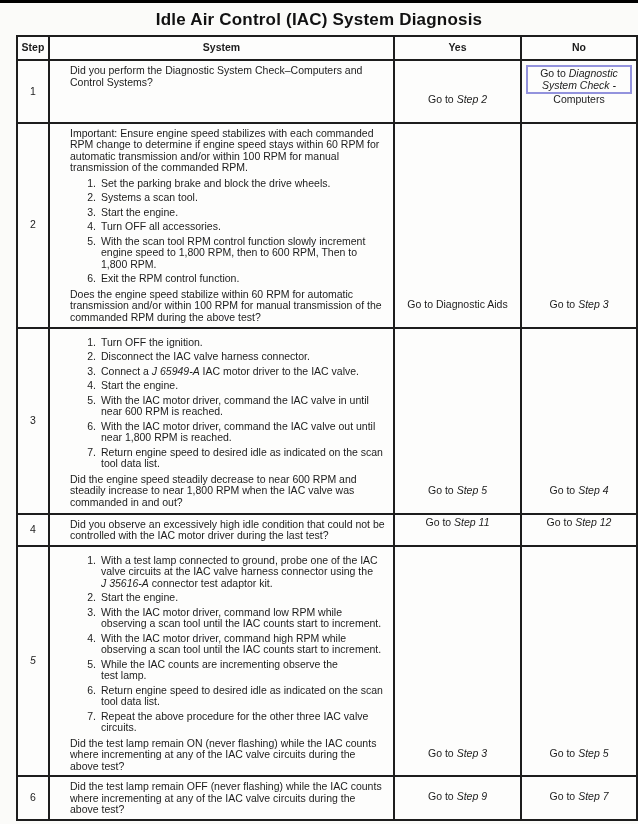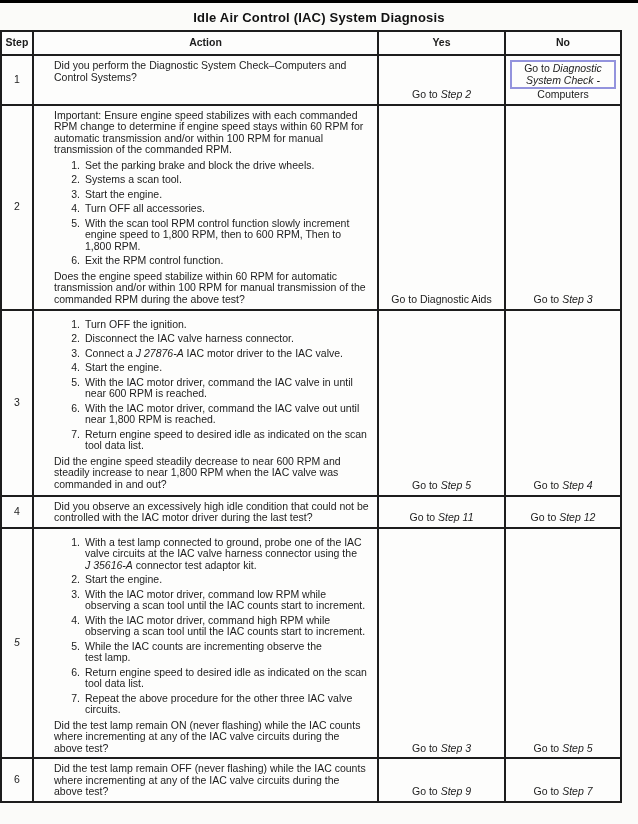--- a/index.html
+++ b/index.html
@@ -6,25 +6,25 @@
   body{
     width:638px;height:824px;
     background:#fbfbf9;
     color:#1c1c1c;
     font-family:"Liberation Sans", sans-serif;
     -webkit-font-smoothing:antialiased;
     overflow:hidden;
   }
   .topbar{height:3px;background:#000;width:100%;}
   .page-title{
-    font-size:13px;font-weight:bold;text-align:center;
+    font-size:17px;font-weight:bold;text-align:center;
     margin:7px 0 5px 0;letter-spacing:.2px;color:#111;
   }
   table.diag{
-    width:620px;
+    margin-left:16px;width:620px;
     border-collapse:collapse;table-layout:fixed;
     background:#fdfdfc;
   }
   table.diag td, table.diag th{
     border:2px solid #1d1d1d;
     font-size:10.5px;line-height:11.5px;
     color:#1c1c1c;
   }
   th{font-size:11px;padding:2px;height:18px;text-align:center;}
   tr.schem-row td{height:17px;padding:2px 4px 2px 6px;text-align:left;}
@@ -33,21 +33,21 @@
   td.step-cell{
     text-align:center;vertical-align:middle;
     font-size:11px;padding:0 2px;
   }
   td.action-cell{
     vertical-align:top;text-align:left;
     padding:4px 8px 3px 20px;
   }
   td.goto-cell{
     text-align:center;vertical-align:bottom;
-    padding:2px 4px 3px 4px;
+    padding:2px 4px 16px 4px;
   }
   td.goto-cell.top{vertical-align:top;padding-top:3px;}
   .para{margin:0;}
   .question{margin:4px 0 0 0;}
   ol.steps{list-style:none;margin:4px 0 0 12px;padding:0;}
   ol.steps li{display:flex;margin-bottom:3px;}
   ol.steps .n{min-width:14px;text-align:right;flex:0 0 auto;}
   ol.steps .t{margin-left:5px;}
   .link-box{
     display:inline-block;
@@ -69,21 +69,21 @@
 <table class="diag">
   <colgroup>
     <col style="width:32px">
       <col style="width:345px">
       <col style="width:127px">
       <col style="width:116px">
   </colgroup>
   <thead>
     <tr>
       <th>Step</th>
-      <th>Action</th>
+      <th>System</th>
       <th>Yes</th>
       <th>No</th>
     </tr>
   </thead>
   <tbody id="rows">
       <tr style="height: 48px;">
         <td class="step-cell">1</td>
         <td class="action-cell">
           <p class="para">Did you perform the Diagnostic System Check–Computers and Control  Systems?</p>
         </td>
@@ -132,21 +132,21 @@
             <li>
               <span class="n">1.</span>
               <span class="t">Turn OFF the ignition.</span>
             </li>
             <li>
               <span class="n">2.</span>
               <span class="t">Disconnect the IAC valve harness connector.</span>
             </li>
             <li>
               <span class="n">3.</span>
-              <span class="t">Connect a <i>J 27876-A</i> IAC motor driver to the IAC valve.</span>
+              <span class="t">Connect a <i>J 65949-A</i> IAC motor driver to the IAC valve.</span>
             </li>
             <li>
               <span class="n">4.</span>
               <span class="t">Start the engine.</span>
             </li>
             <li>
               <span class="n">5.</span>
               <span class="t">With the IAC motor driver, command the IAC valve in until<br>near 600 RPM is reached.</span>
             </li>
             <li>

